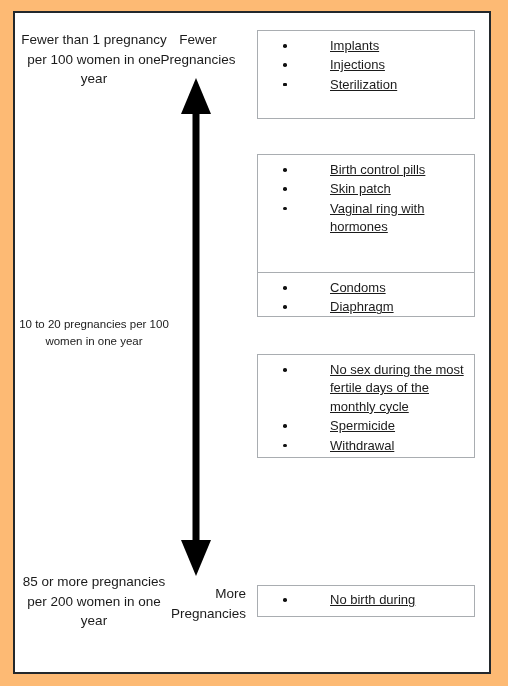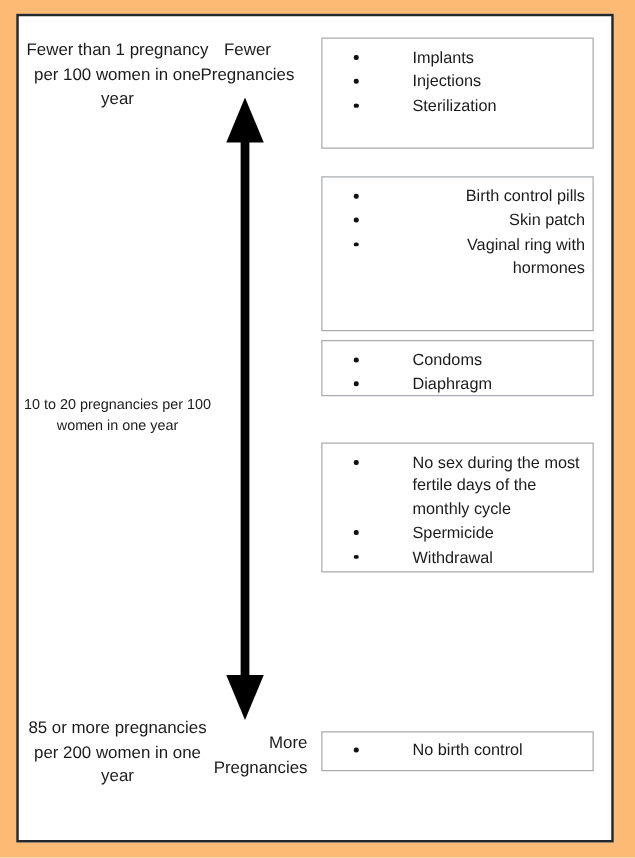--- a/index.html
+++ b/index.html
@@ -101,37 +101,38 @@
     padding: 6px 6px 6px 0;
     list-style: none;
   }
   .method-item {
     position: relative;
     margin: 0 0 1px 0;
     padding-left: 72px;
     font-size: 13px;
     line-height: 1.42;
     color: #1b1b1b;
+    text-decoration: underline;
   }
   .method-item:last-child {
     margin-bottom: 0;
   }
   .method-bullet {
     position: absolute;
     left: 25px;
     top: 7px;
     width: 3.5px;
     height: 3.5px;
     background: #111111;
     border-radius: 50%;
   }
 
   
   #method-box-0 { top: 30px;  height: 89px; }
-  #method-box-1 { top: 141px; height: 124px; text-align: right; }
+  #method-box-1 { top: 154px; height: 124px; }
   #method-box-2 { top: 272px; height: 45px; }
   #method-box-3 { top: 354px; height: 104px; }
   #method-box-4 { top: 585px; height: 32px; }
 
   #method-box-4 .method-list { padding-top: 5px; padding-bottom: 5px; }
 </style>
 </head>
 <body>
 
 <div id="figure-root">
@@ -226,18 +227,18 @@
         <span class="method-bullet"></span>
         <span>Diaphragm</span>
       </li>
     </ul>
   </div>
 
   <div class="method-box" id="method-box-4">
     <ul class="method-list">
       <li class="method-item">
         <span class="method-bullet"></span>
-        <span>No birth control</span>
+        <span>No birth during</span>
       </li>
     </ul>
   </div>
 
 </div>
 
 </body></html>

